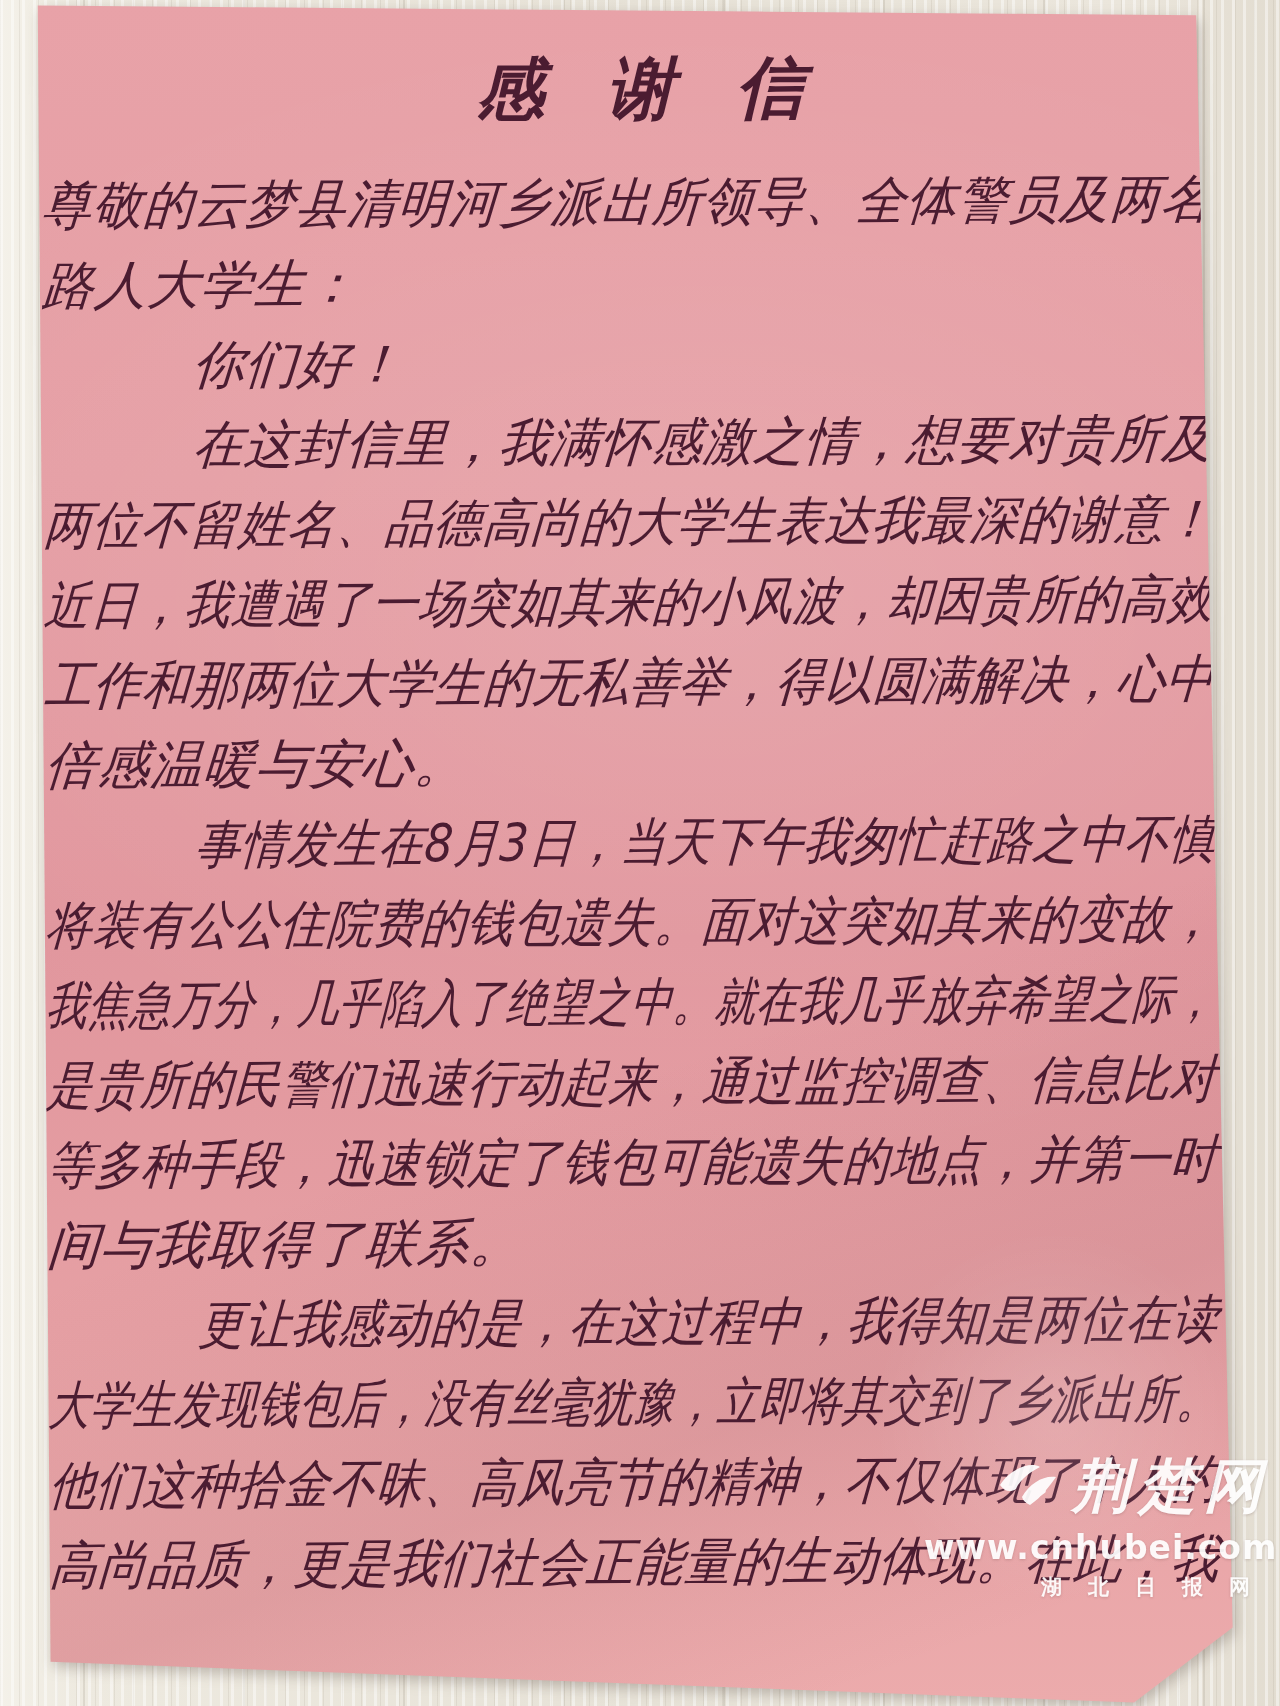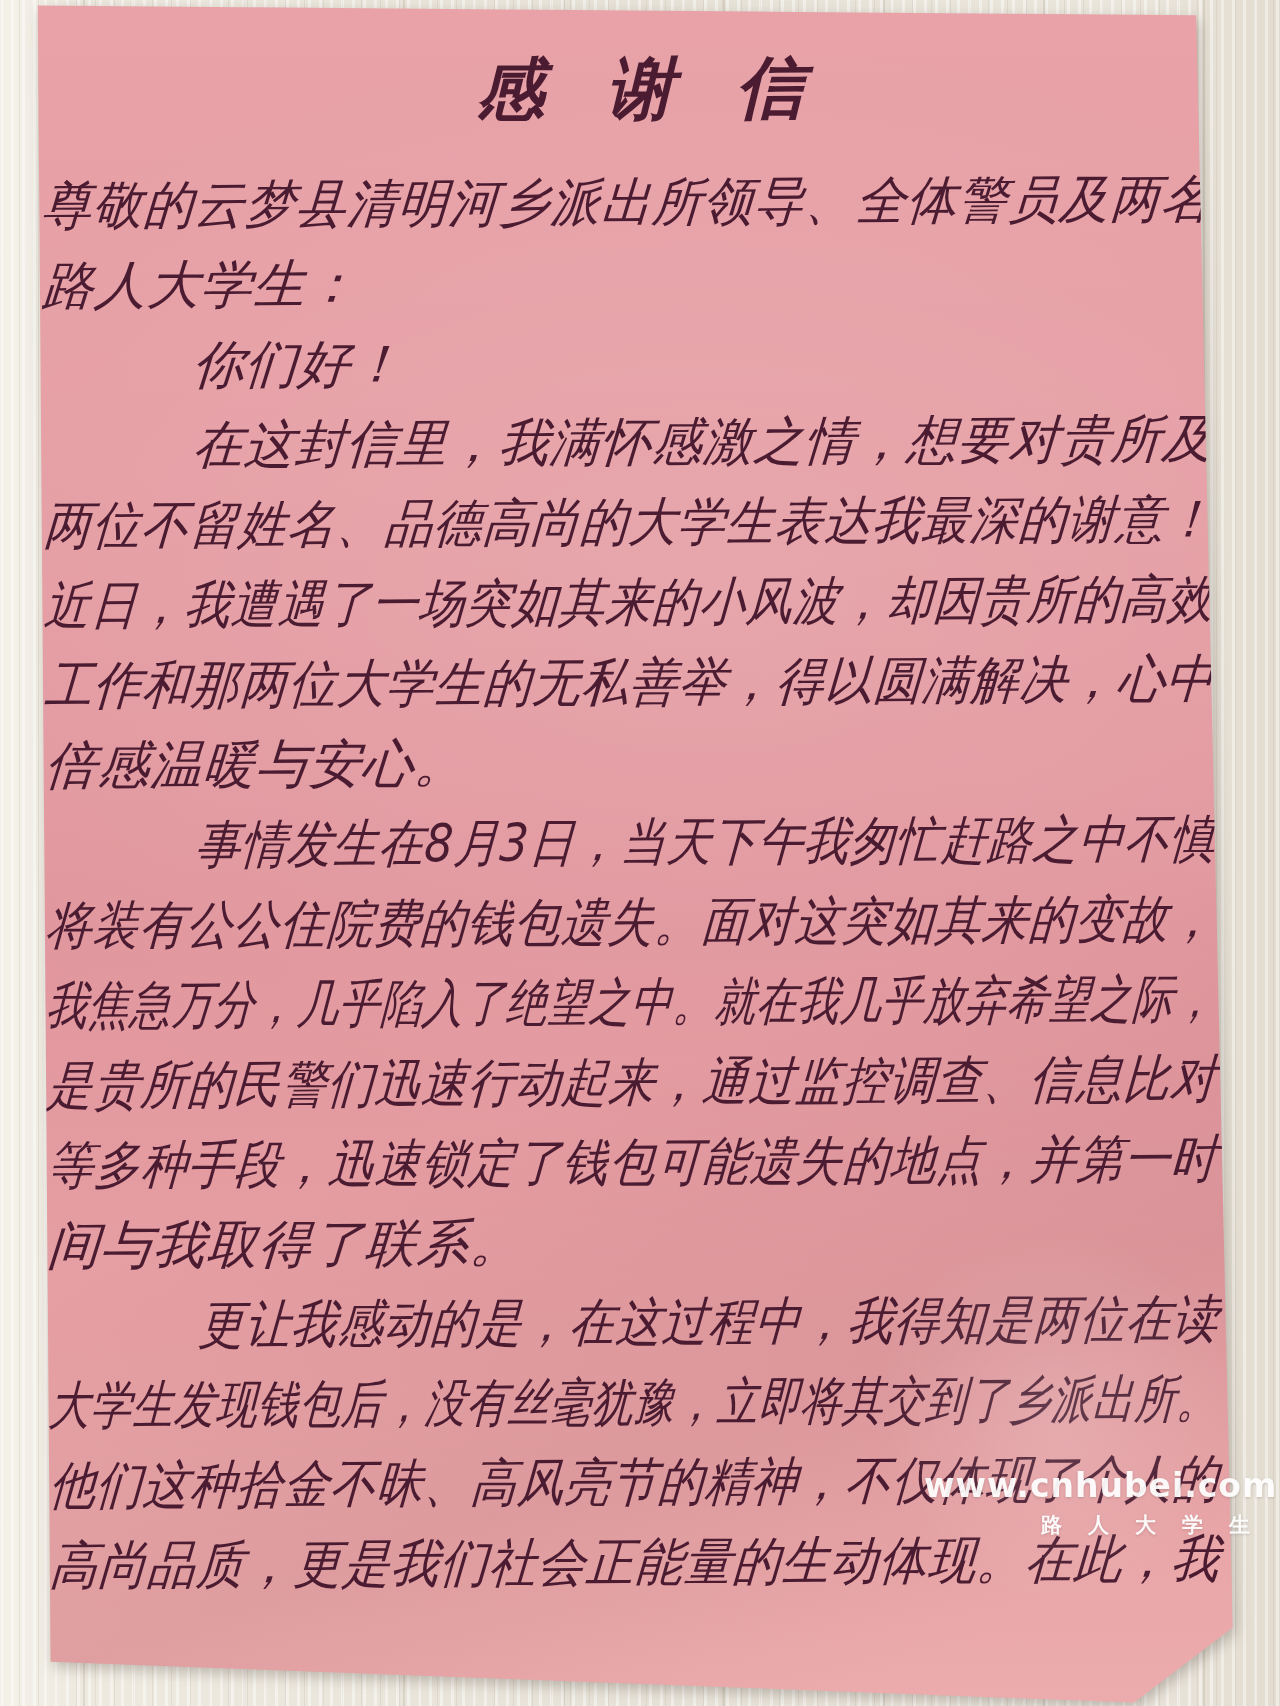--- a/index.html
+++ b/index.html
@@ -51,21 +51,21 @@
   }
   .line.indent{margin-left:150px;}
   
   .watermark{
     position:absolute;right:4px;top:1448px;width:352px;
     color:#fff;opacity:.93;text-align:right;
     text-shadow:0 1px 3px rgba(90,60,60,.25);
   }
   .wm-row{display:flex;align-items:center;justify-content:flex-end;gap:10px;padding-right:6px;}
   .wm-site{font-size:58px;font-weight:bold;font-style:italic;letter-spacing:8px;}
-  .wm-url{font-size:33px;font-weight:bold;letter-spacing:1px;margin-top:18px;padding-right:6px;}
+  .wm-url{font-size:33px;font-weight:bold;letter-spacing:1px;margin-top:2px;padding-right:6px;}
   .wm-caption{font-size:21px;font-weight:bold;letter-spacing:26px;text-indent:26px;margin-top:6px;white-space:nowrap;}
   .wm-logo{width:66px;height:56px;flex:0 0 auto;}
 </style>
 </head>
 <body style="--ink: #4b1c31; --paper-pink: #e3989f; --wood: #eae5db; --watermark-white: #ffffff;">
 
 <div class="wood"></div>
 
 <div class="paper-wrap">
   <div class="paper">
@@ -90,15 +90,23 @@
         <div class="line indent" style="transform: skewX(-4deg) scaleX(0.875);">更让我感动的是，在这过程中，我得知是两位在读</div>
         <div class="line" style="transform: skewX(-4deg) scaleX(0.788);">大学生发现钱包后，没有丝毫犹豫，立即将其交到了乡派出所。</div>
         <div class="line" style="transform: skewX(-4deg) scaleX(0.883);">他们这种拾金不昧、高风亮节的精神，不仅体现了个人的</div>
         <div class="line" style="transform: skewX(-4deg) scaleX(0.92);">高尚品质，更是我们社会正能量的生动体现。在此，我</div>
       </div>
 
   </div>
 </div>
 
 <div class="watermark">
+  <div class="wm-row">
+    <svg class="wm-logo" viewBox="0 0 66 56" aria-hidden="true">
+      <path d="M4 26 C14 10, 34 2, 44 8 C36 12, 24 20, 20 30 C14 34, 8 32, 4 26 Z" fill="#ffffff"></path>
+      <path d="M26 38 C34 24, 48 16, 60 18 C54 26, 46 38, 34 46 C30 44, 27 42, 26 38 Z" fill="#ffffff"></path>
+      <rect x="40" y="30" width="10" height="6" rx="3" transform="rotate(-35 45 33)" fill="#ffffff"></rect>
+    </svg>
+    <span class="wm-site">荆楚网</span>
+  </div>
   <div class="wm-url">www.cnhubei.com</div>
-  <div class="wm-caption">路人大学生</div>
+  <div class="wm-caption">湖北日报网</div>
 </div>
 
 </body></html>

